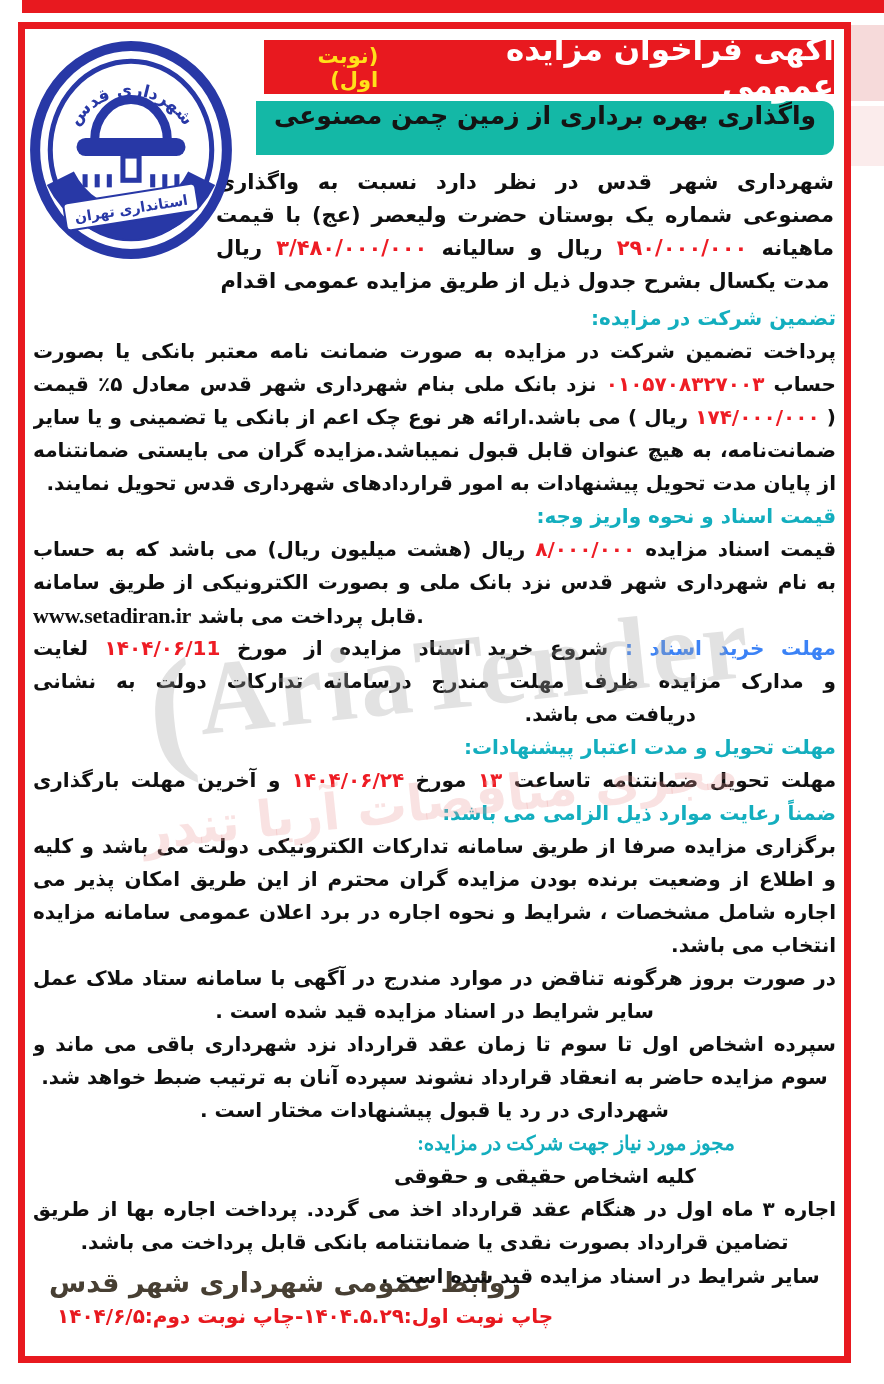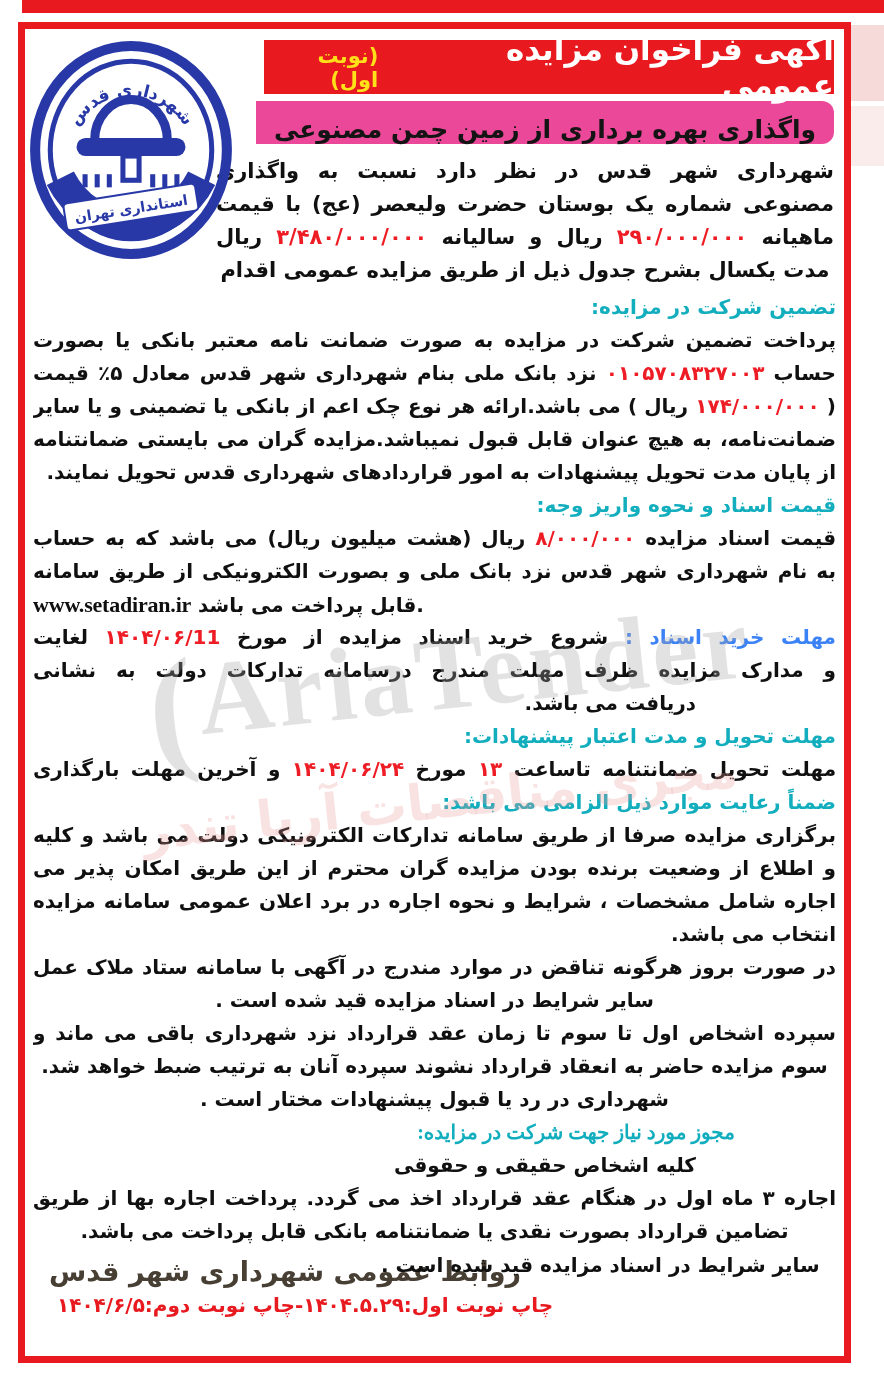--- a/index.html
+++ b/index.html
@@ -11,22 +11,22 @@
   .frag2{top:106px;height:60px;background:#fbecec;}
 
   .adbox{position:absolute;left:18px;top:22px;width:833px;height:1341px;
          box-sizing:border-box;border:7px solid #e8191f;background:#fff;
          padding:0 8px;direction:rtl;}
 
   .banner{width:570px;height:54px;margin:11px 2px 0 auto;background:#e8191f;
           display:flex;align-items:center;justify-content:center;gap:12px;}
   .banner .t{color:#ffffff;font-size:31px;}
   .banner .n{color:#ffe11a;font-size:21px;padding-top:1px;}
-  .graybar{width:578px;height:43px;margin:7px 2px 0 auto;background:#ec4899;
-           border-radius:0 12px 12px 0;display:flex;align-items:flex-end;justify-content:center;}
+  .graybar{width:578px;height:54px;margin:7px 2px 0 auto;background:#14b8a6;
+           border-radius:0 12px 12px 0;display:flex;align-items:flex-start;justify-content:center;}
   .graybar span{color:#141414;font-size:25px;}
 
   .logo{position:absolute;top:12px;left:4px;width:204px;height:218px;}
 
   .intro{width:618px;margin:12px 2px 0 auto;}
   .intro .line{font-size:21px;line-height:31px;}
 
   .sections{margin-top:3px;}
   .line{font-size:20px;line-height:33px;height:33px;overflow:hidden;color:#101010;
         letter-spacing:-0.2px;}

